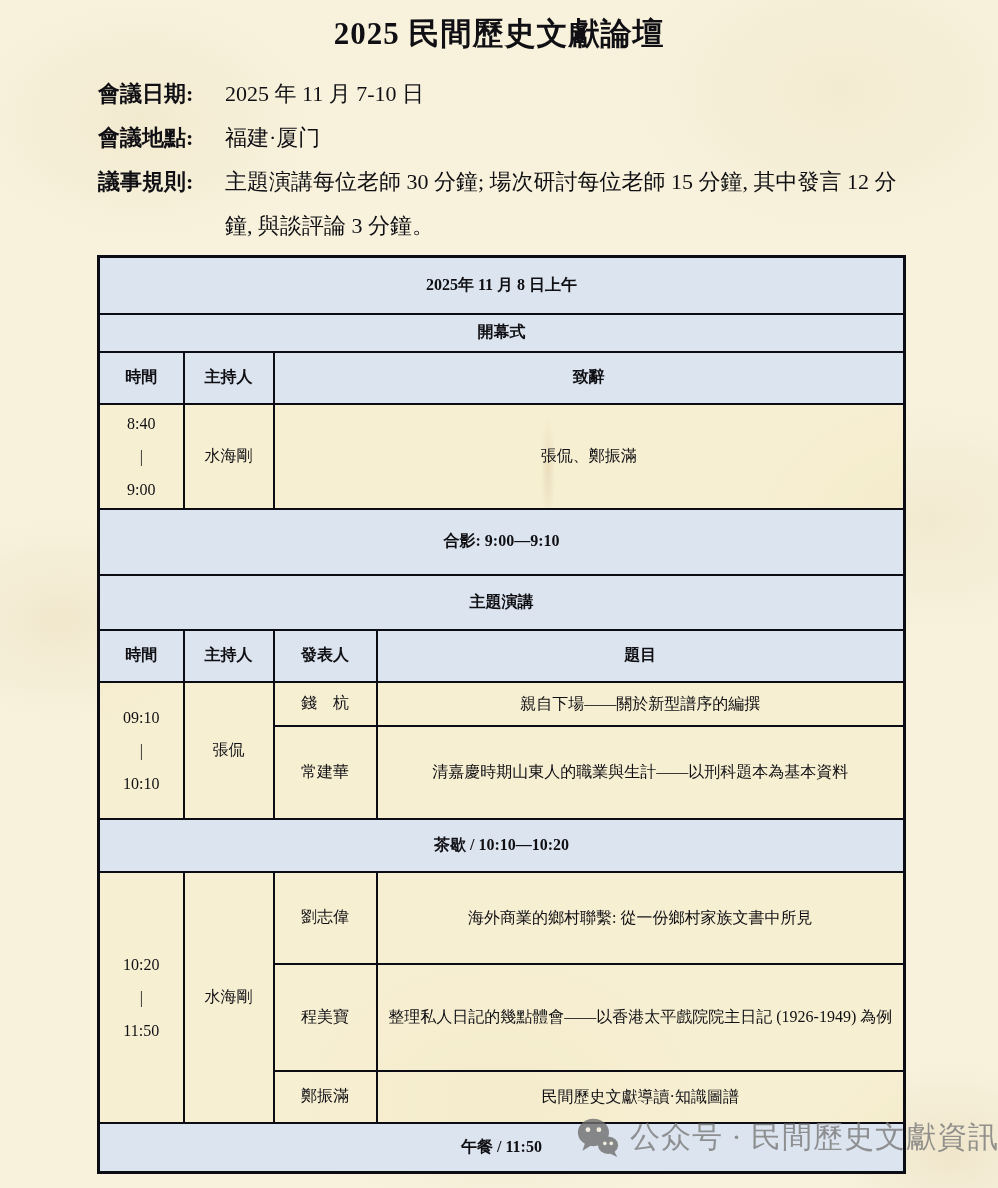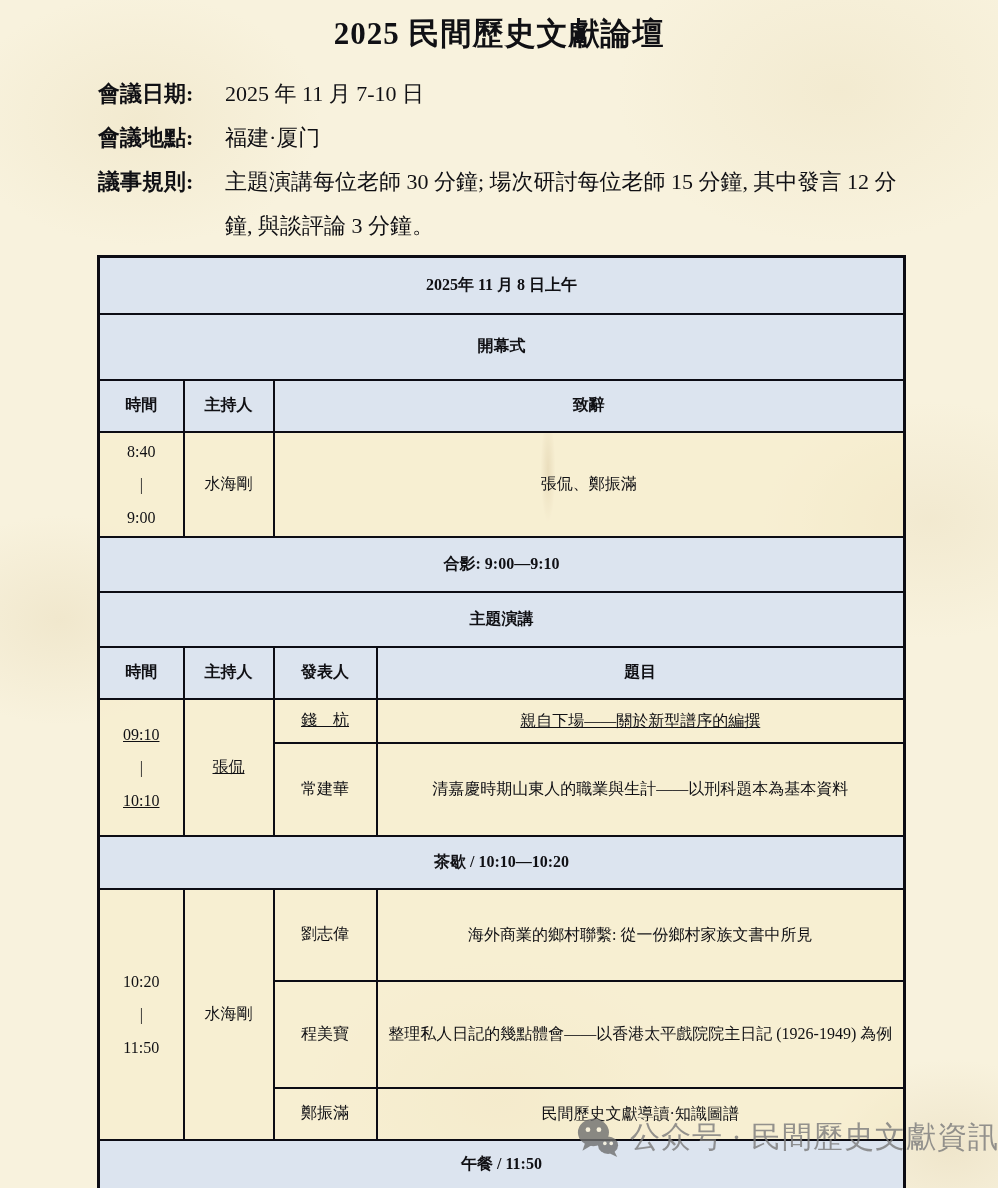--- a/index.html
+++ b/index.html
@@ -36,23 +36,23 @@
     border:2px solid #0c0c14;
     text-align:center;font-size:16px;
     padding:2px 4px;overflow:hidden;
   }
   td.blue{background:#dce4ef;font-weight:bold;}
   td.warm{background:rgba(247,236,198,0.45);}
   td.session-head{font-size:25px;}
   .time-cell div{line-height:33px;}
   td.topic{text-align:left;padding:4px 8px 4px 5px;line-height:38px;}
   
-  tr.r1{height:57px;}  tr.r2{height:66px;margin-top:28px;}  tr.r3{height:52px;}
-  tr.r4{height:102px;} tr.r5{height:55px;}  tr.r6{height:55px;}
-  tr.r7{height:52px;}  tr.r8{height:42px;text-decoration:underline;}  tr.r9{height:93px;}
+  tr.r1{height:57px;}  tr.r2{height:38px;margin-top:28px;}  tr.r3{height:52px;}
+  tr.r4{height:102px;} tr.r5{height:66px;}  tr.r6{height:55px;}
+  tr.r7{height:52px;}  tr.r8{height:42px;}  tr.r9{height:93px;}
   tr.r10{height:53px;} tr.r11{height:92px;} tr.r12{height:107px;}
   tr.r13{height:52px;} tr.r14{height:50px;}
 
   .watermark{
     position:absolute;left:576px;top:1116px;z-index:5;
     display:flex;align-items:center;gap:10px;
     color:rgba(125,125,125,0.82);font-size:30px;white-space:nowrap;
     letter-spacing:1px;
   }
   .watermark svg{flex:none;opacity:0.8;}

